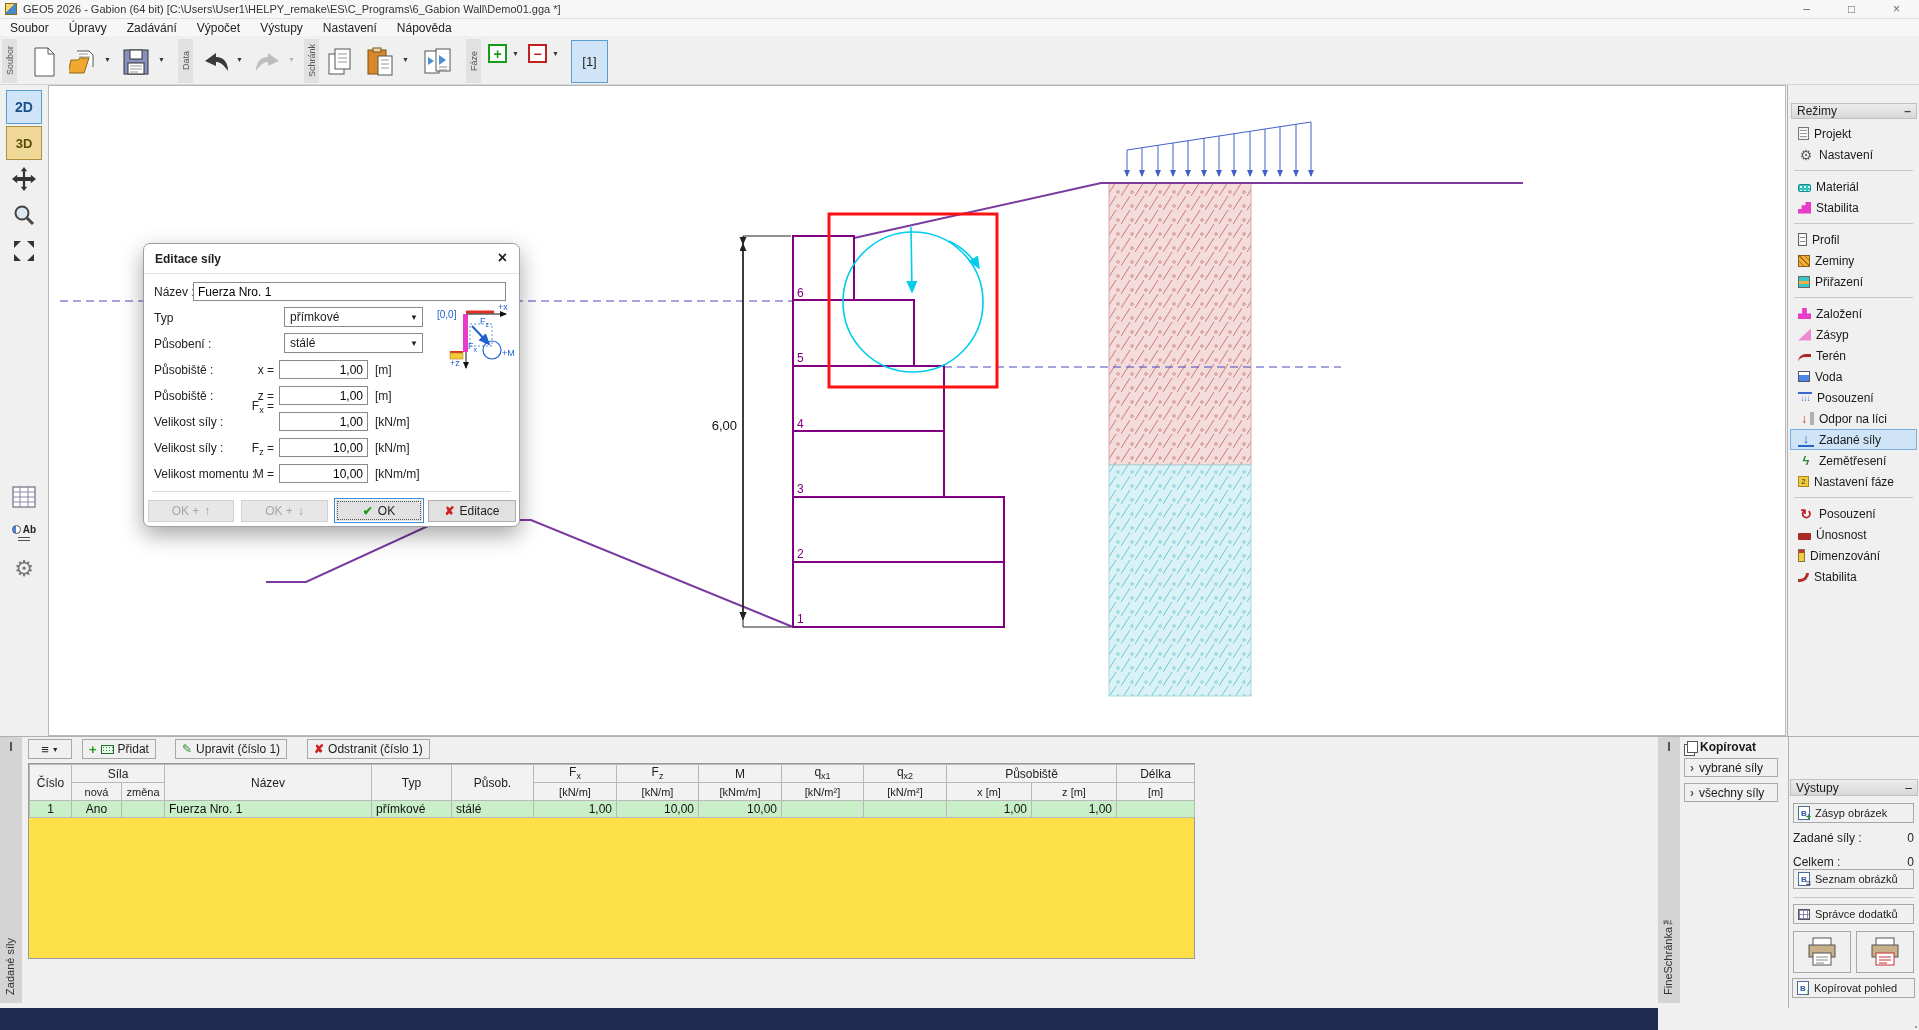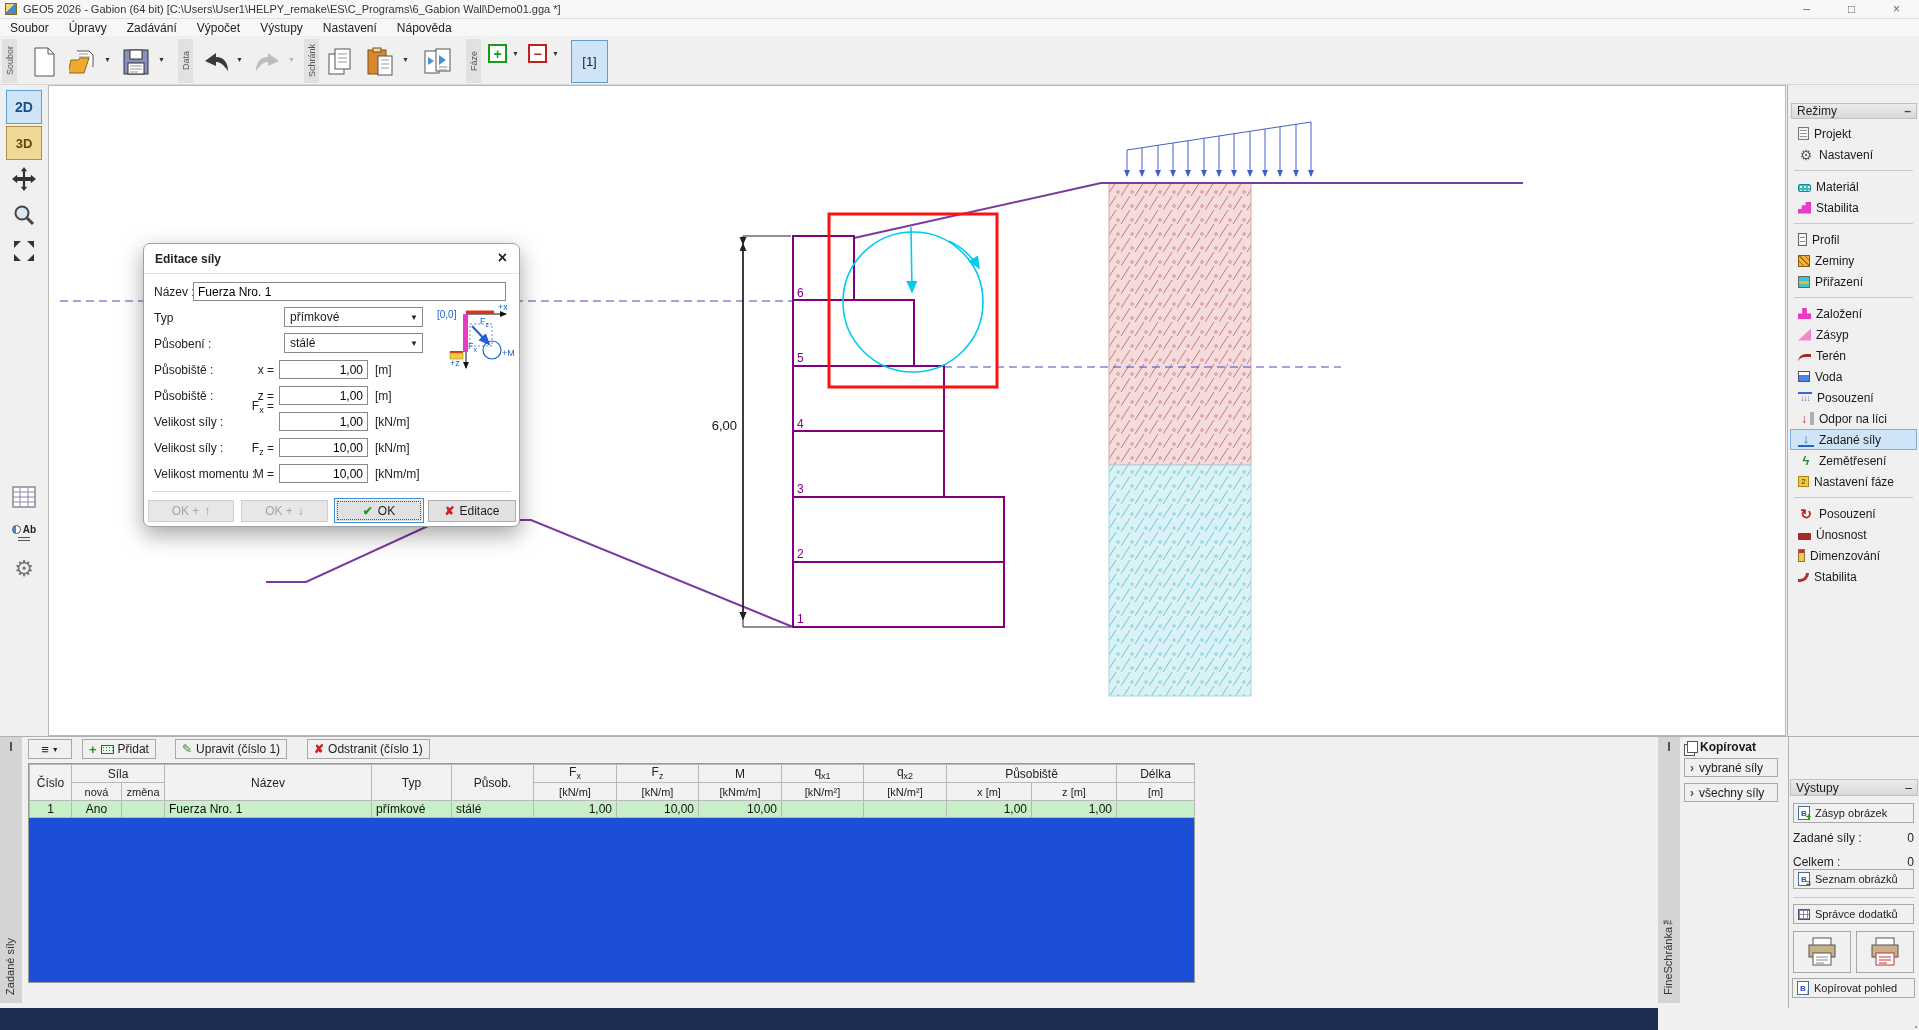--- a/index.html
+++ b/index.html
@@ -108,21 +108,21 @@
   .strip-handle { position:absolute; left:10px; top:5px; width:2px; height:9px; background:#555; }
   .strip-label { position:absolute; left:4px; bottom:8px; writing-mode:vertical-rl; transform:rotate(180deg); font-size:11px; color:#333; }
   .bt-btn { position:absolute; top:2px; height:20px; background:#f0f0f0; border:1px solid #a8a8a8; display:flex; align-items:center; gap:4px; padding:0 6px; font-size:12px; color:#222; }
   .kbd { width:13px; height:9px; border:1px solid #2a6a2a; background:#e8f8e8; background-image:radial-gradient(#2a8a2a .7px,transparent .9px); background-size:3px 3px; }
   .g-plus { color:#1a9a1a; font-weight:bold; font-size:13px; }
   .g-pencil { color:#2a8a2a; font-size:12px; }
   .g-x { color:#cc2020; font-weight:bold; }
   .g-list { font-weight:bold; font-size:13px; letter-spacing:-1px; }
   .g-caret { font-size:7px; }
 
-  .table-area { position:absolute; left:28px; top:26px; width:1167px; height:220px; background:#1d4ed8; border:1px solid #9a9a9a; }
+  .table-area { position:absolute; left:28px; top:26px; width:1167px; height:196px; background:#fde047; border:1px solid #9a9a9a; }
   table.forces { border-collapse:collapse; table-layout:fixed; width:1165px; font-size:12px; }
   table.forces th, table.forces td { border:1px solid #b8b8b8; padding:0 4px; overflow:hidden; white-space:nowrap; }
   table.forces th { background:#f2f2f2; font-weight:normal; height:18px; text-align:center; color:#222; }
   table.forces td { height:17px; background:#c9efc9; color:#111; }
   td.c { text-align:center; } td.r { text-align:right; } td.l { text-align:left; }
   .unit-row th { font-size:11px; }
 
   .copy-title { position:absolute; left:1684px; top:3px; display:flex; align-items:center; gap:4px; font-weight:bold; font-size:12px; }
   .pages { position:relative; width:12px; height:13px; }
   .pages::before,.pages::after { content:""; position:absolute; width:9px; height:10px; background:#fff; border:1px solid #555; }

